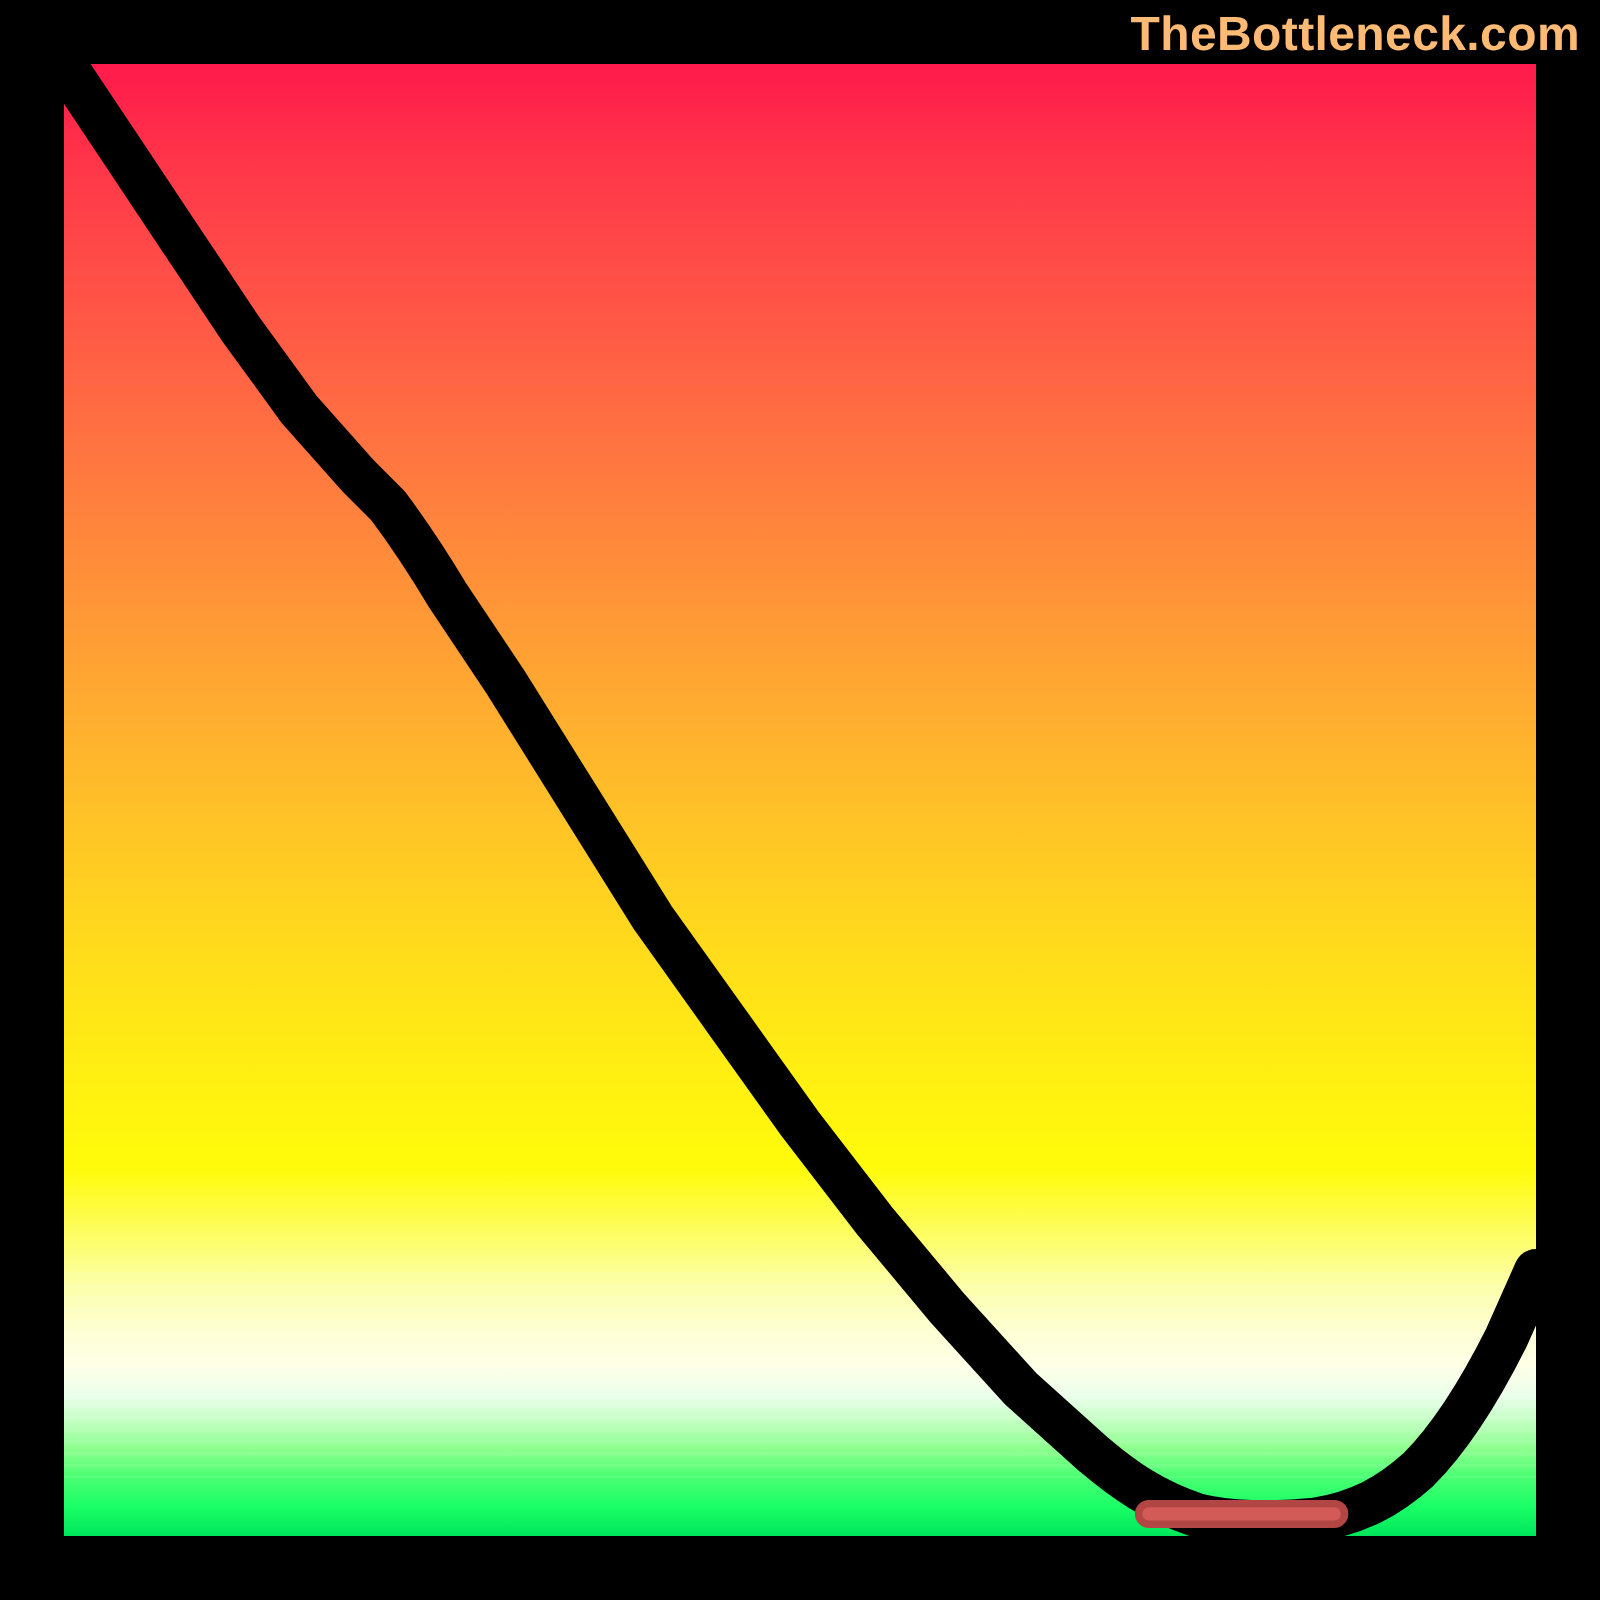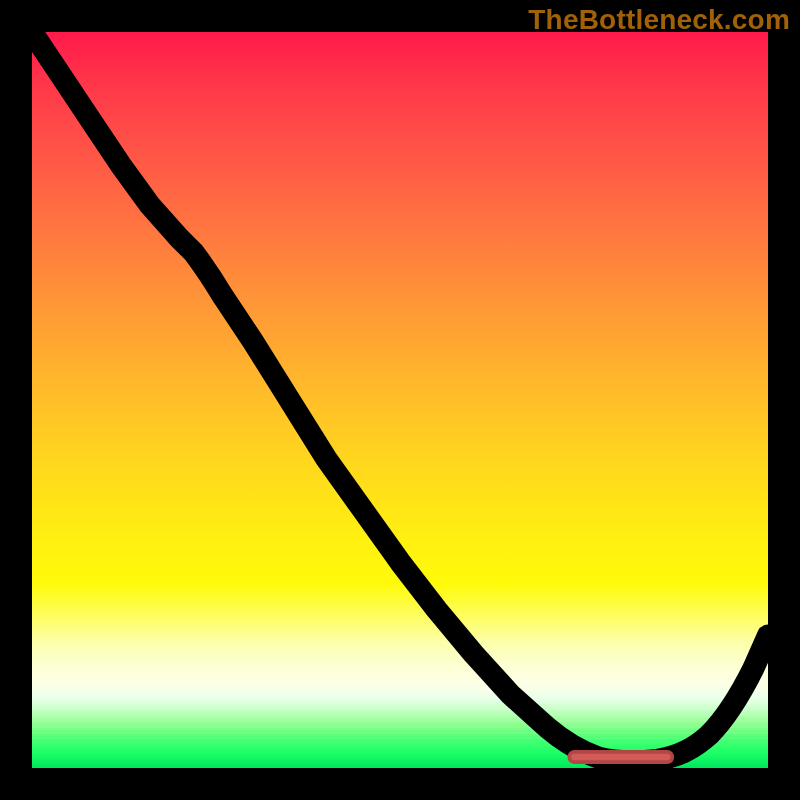--- a/index.html
+++ b/index.html
@@ -79,22 +79,22 @@
   }
   .mark {
     fill: #d25a57;
     stroke: #b24644;
     stroke-width: 0.5;
   }
   .attribution {
     position: absolute;
     top: 4px;
     right: 10px;
-    color: #a16207;
-    font-size: 28px;
+    color: #fdba74;
+    font-size: 24px;
     font-weight: 600;
     letter-spacing: 0.2px;
     user-select: none;
   }
 </style>
 </head>
 <body>
 
 <div class="frame">
 

